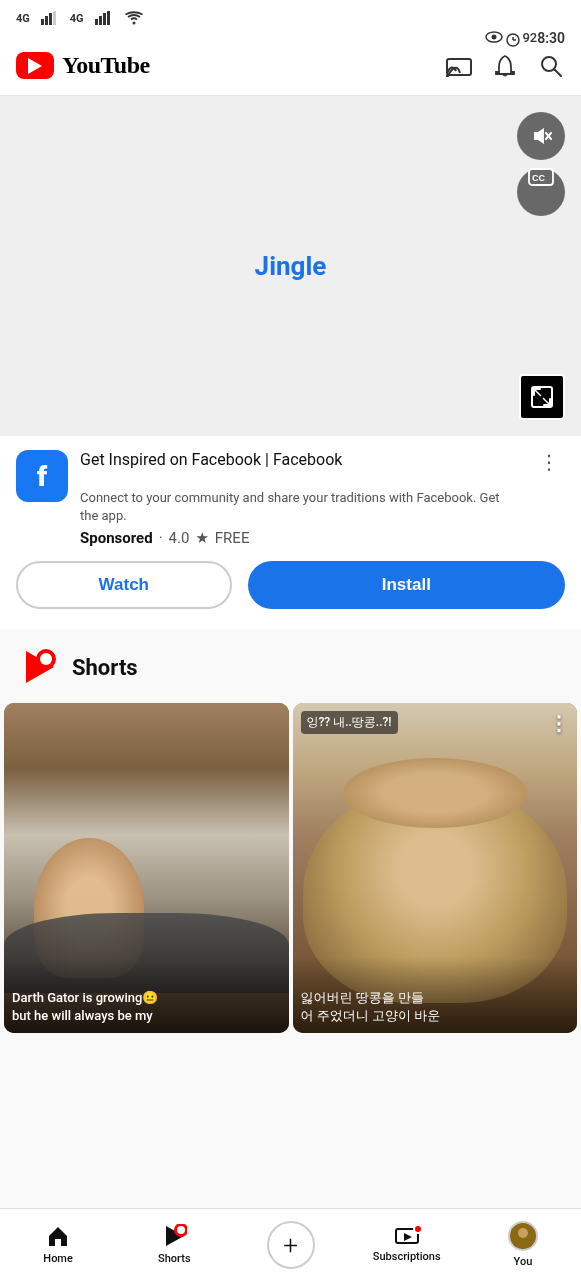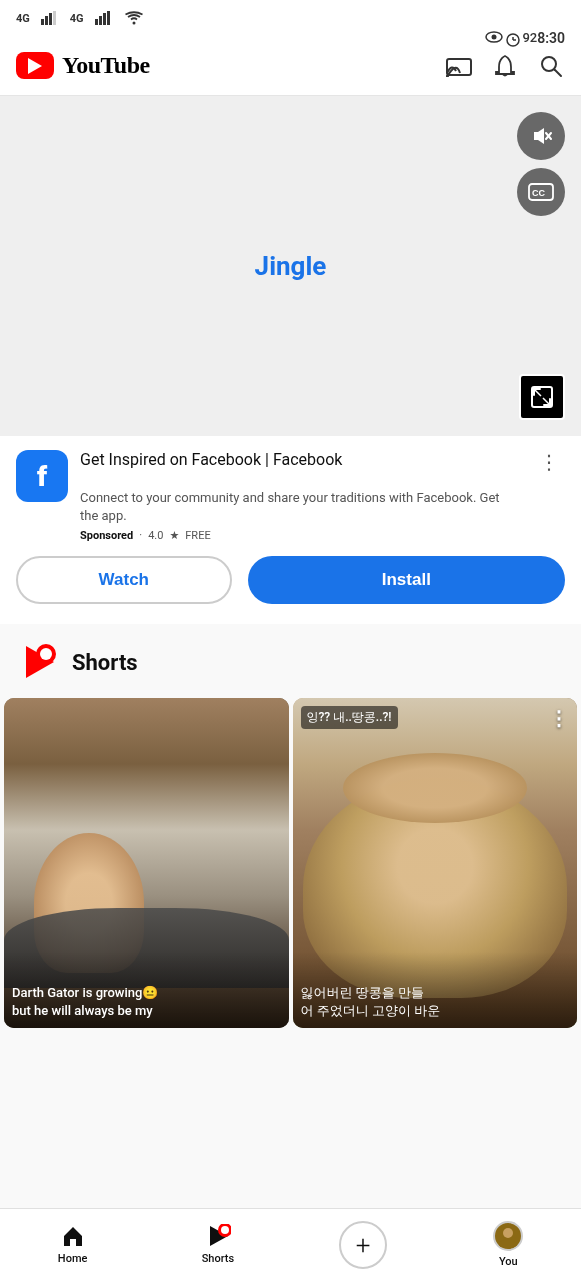--- a/index.html
+++ b/index.html
@@ -78,21 +78,21 @@
       display: flex; align-items: center; justify-content: center;
       cursor: pointer;
     }
     .ad-cc-btn {
       position: absolute;
       top: 72px;
       right: 16px;
       width: 48px; height: 48px;
       background: rgba(80,80,80,0.85);
       border-radius: 50%;
-      display: flex; align-items: center; justify-content: center;
+      display: flex; justify-content: center;
       cursor: pointer;
     }
     .ad-expand-btn {
       position: absolute;
       bottom: 16px;
       right: 16px;
       width: 46px; height: 46px;
       background: #000;
       border: 2px solid #fff;
       border-radius: 4px;
@@ -134,21 +134,21 @@
       line-height: 1.3;
     }
     .ad-app-desc {
       font-size: 13px;
       color: #555;
       margin-top: 18px;
       line-height: 1.4;
     }
     .ad-meta {
       margin-top: 4px;
-      font-size: 11px;
+      font-size: 15px;
       color: #555;
       display: flex; align-items: center; gap: 6px;
     }
     .ad-meta .sponsored { font-weight: 700; color: #0f0f0f; }
     .ad-meta .rating { color: #555; }
     .ad-meta .free { color: #555; }
     .ad-more-btn {
       width: 32px; height: 32px;
       display: flex; align-items: center; justify-content: center;
       cursor: pointer; flex-shrink: 0; margin-top: -4px;
@@ -516,20 +516,30 @@
     </span>
     <span class="nav-label">Shorts</span>
   </div>
 
   <div class="nav-add-btn">
     <div class="nav-add-circle">
       <span style="font-size:26px;font-weight:300;line-height:1;">+</span>
     </div>
   </div>
 
+  <div class="nav-item">
+    <span class="nav-icon" style="position:relative;">
+      <svg width="24" height="20" viewBox="0 0 24 20" fill="none">
+        <rect x="1" y="3" width="22" height="14" rx="2" stroke="#0f0f0f" stroke-width="2"></rect>
+        <polygon points="9,7 9,15 17,11" fill="#0f0f0f"></polygon>
+      </svg>
+      <span class="notif-dot"></span>
+    </span>
+    <span class="nav-label">Subscriptions</span>
+  </div>
 
   <div class="nav-item">
     <span class="nav-icon">
       <div class="avatar-circle">
         <svg width="22" height="22" viewBox="0 0 22 22">
           <circle cx="11" cy="8" r="5" fill="#c8a060"></circle>
           <path d="M2 22 Q2 14 11 14 Q20 14 20 22" fill="#8B6914"></path>
         </svg>
       </div>
     </span>

